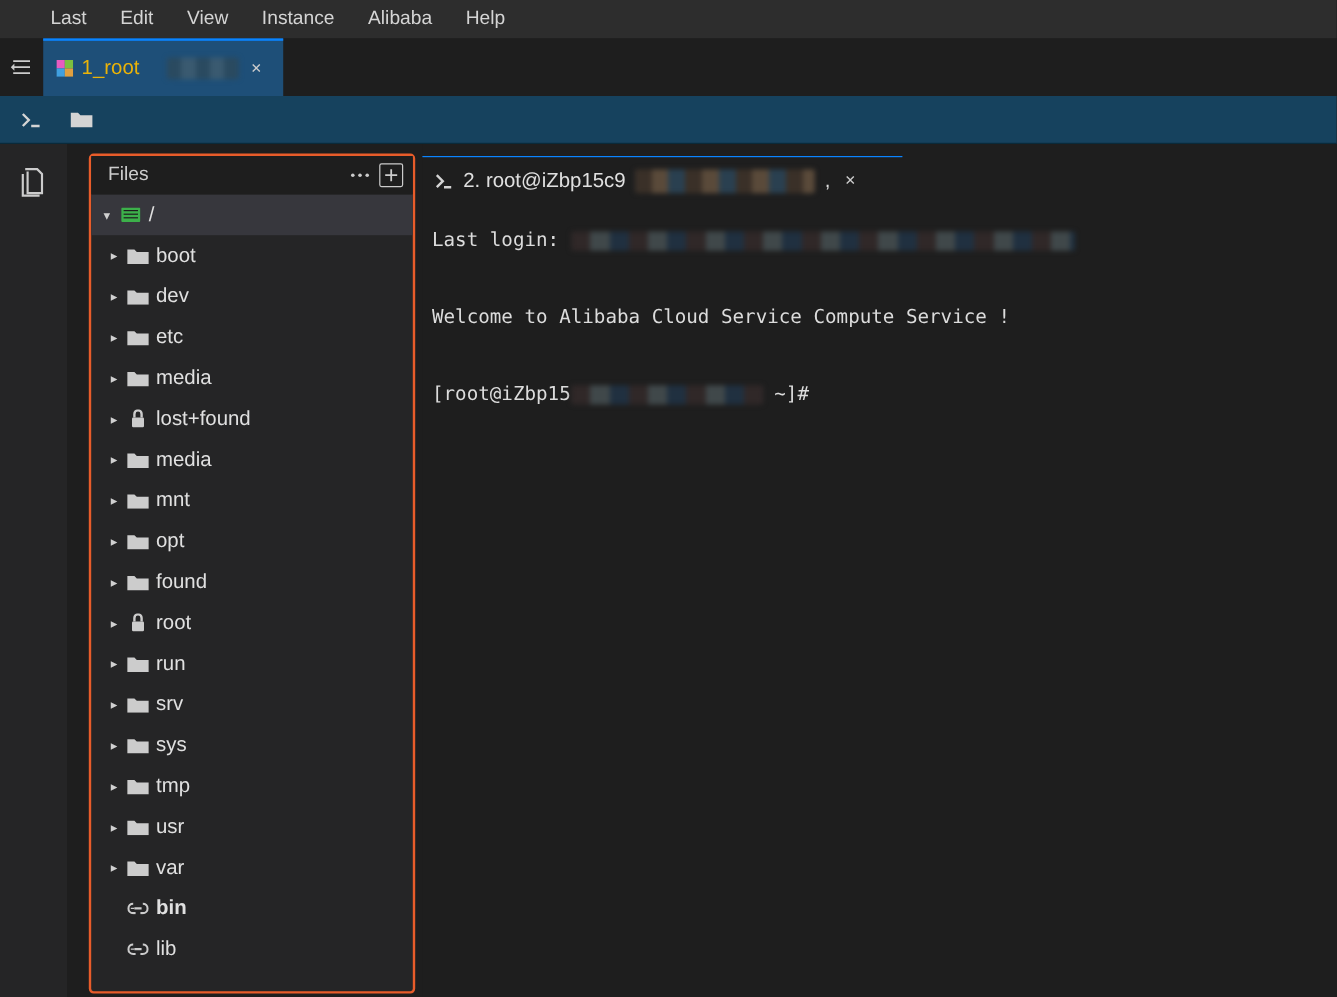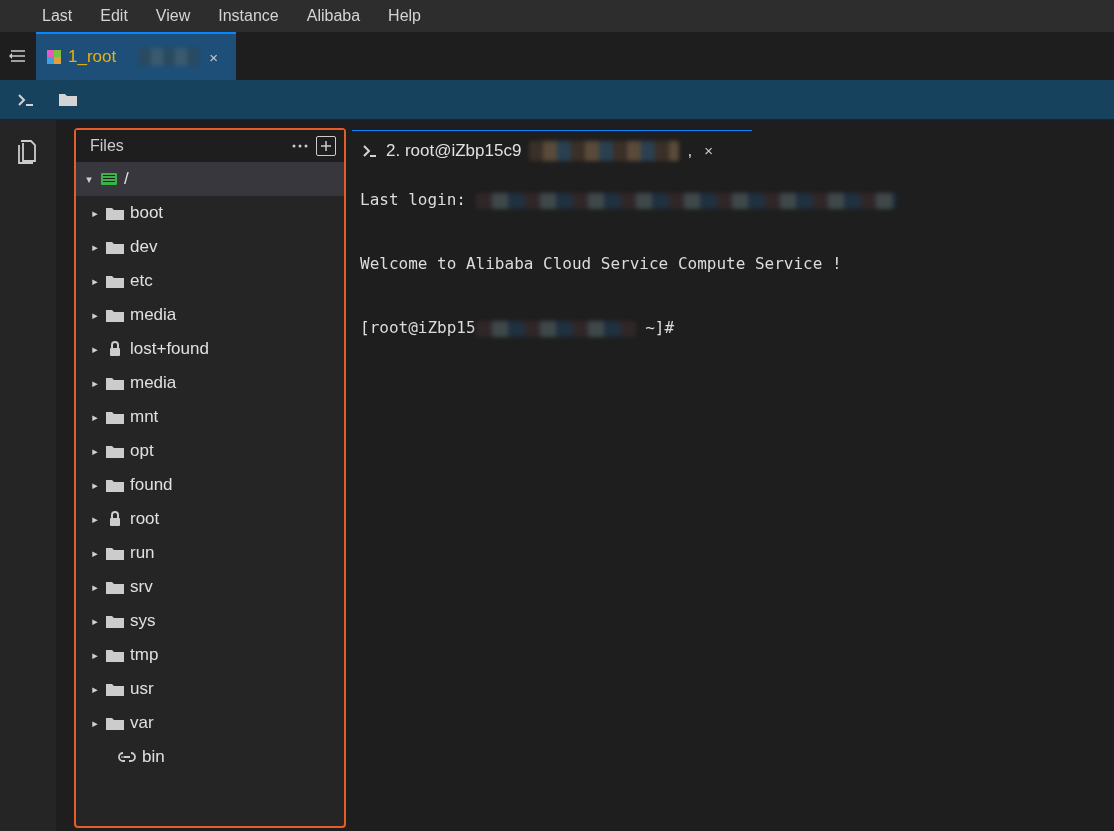--- a/index.html
+++ b/index.html
@@ -389,29 +389,39 @@
           </div>
           <div class="tree-row" style="padding-left: 12px;">
             <span class="caret">▸</span>
             <span class="icon">
               <svg width="18" height="14" viewBox="0 0 18 14">
                 <path d="M0 2h6l2 2h10v10H0z" fill="#cccccc"></path>
               </svg>
             </span>
             <span class="label">var</span>
           </div>
-          <div class="tree-row" style="padding-left: 24px;">
+          <div class="tree-row" style="padding-left: 12px; font-weight: bold;">
             <span class="caret"></span>
             <span class="icon">
               <svg width="18" height="10" viewBox="0 0 18 10">
                 <path d="M6 5H3a3 3 0 010-0 3 3 0 010 0" stroke="#cccccc"></path>
                 <path d="M5 1a4 4 0 000 8h2M13 1a4 4 0 010 8h-2M6 5h6" fill="none" stroke="#cccccc" stroke-width="1.8"></path>
               </svg>
             </span>
             <span class="label">bin</span>
+          </div>
+          <div class="tree-row" style="padding-left: 12px;">
+            <span class="caret"></span>
+            <span class="icon">
+              <svg width="18" height="10" viewBox="0 0 18 10">
+                <path d="M6 5H3a3 3 0 010-0 3 3 0 010 0" stroke="#cccccc"></path>
+                <path d="M5 1a4 4 0 000 8h2M13 1a4 4 0 010 8h-2M6 5h6" fill="none" stroke="#cccccc" stroke-width="1.8"></path>
+              </svg>
+            </span>
+            <span class="label">lib</span>
           </div>
         </div>
     </div>
   </div>
 
   <div class="terminal-area">
     <div class="term-tab">
       <span>
         <svg width="16" height="16" viewBox="0 0 16 16">
             <path d="M2 3l5 5-5 5" stroke="#d4d4d4" stroke-width="2" fill="none"></path>

